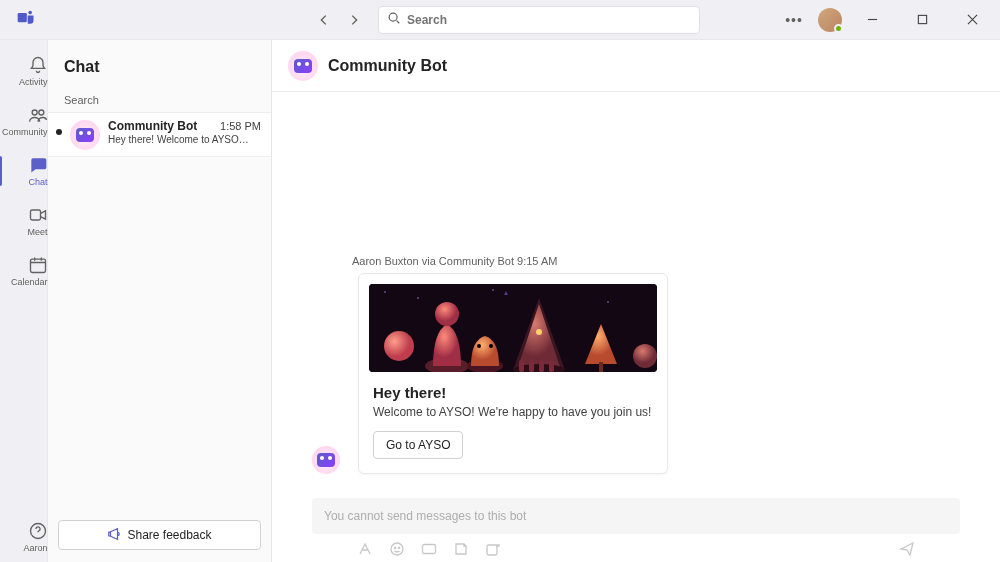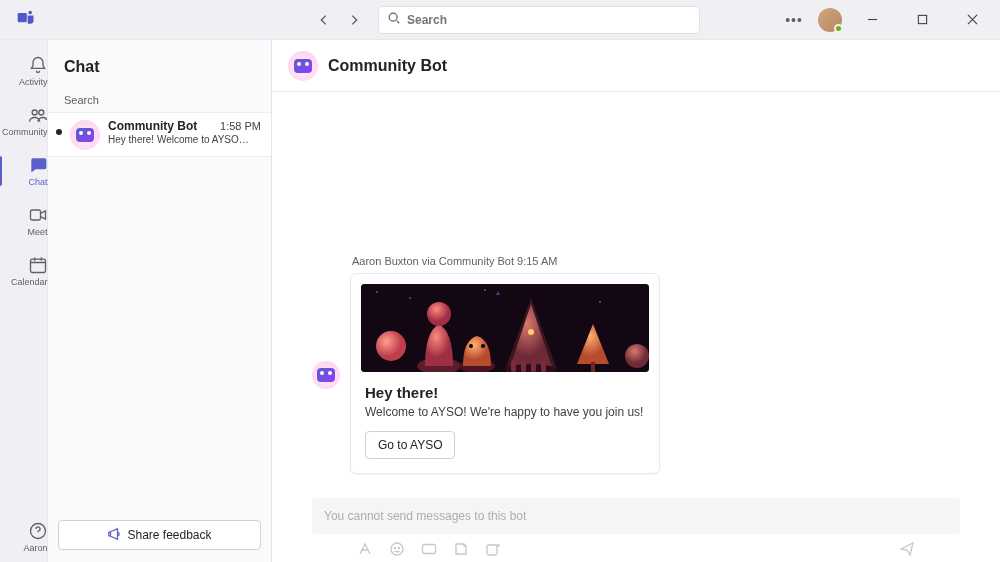--- a/index.html
+++ b/index.html
@@ -108,21 +108,21 @@
     width: 30px; height: 30px; border-radius: 50%;
     background: radial-gradient(circle at 50% 55%, #fff0f8, #ffd6f0 70%);
     display: flex; align-items: center; justify-content: center;
   }
   .main-title { font-size: 16px; font-weight: 700; color: #242424; }
 
   .messages { flex: 1; overflow: hidden; display: flex; flex-direction: column; justify-content: flex-end; padding: 0 0 8px 0; }
 
   .msg-block { padding: 0 40px 16px 40px; }
   .msg-meta { font-size: 11px; color: #616161; margin: 0 0 6px 40px; }
-  .msg-row { display: flex; align-items: center; gap: 10px; }
+  .msg-row { display: flex; align-items: flex-end; gap: 18px; }
   .sender-avatar {
     width: 28px; height: 28px; border-radius: 50%; flex-shrink: 0;
     background: radial-gradient(circle at 50% 55%, #fff0f8, #ffd6f0 70%);
     display: flex; align-items: center; justify-content: center; margin-top: 2px;
   }
   .card {
     width: 310px; border: 1px solid #e8e8ec; border-radius: 6px; overflow: hidden;
     box-shadow: 0 1px 2px rgba(0,0,0,0.04); background: #fff;
   }
   .card-image {

